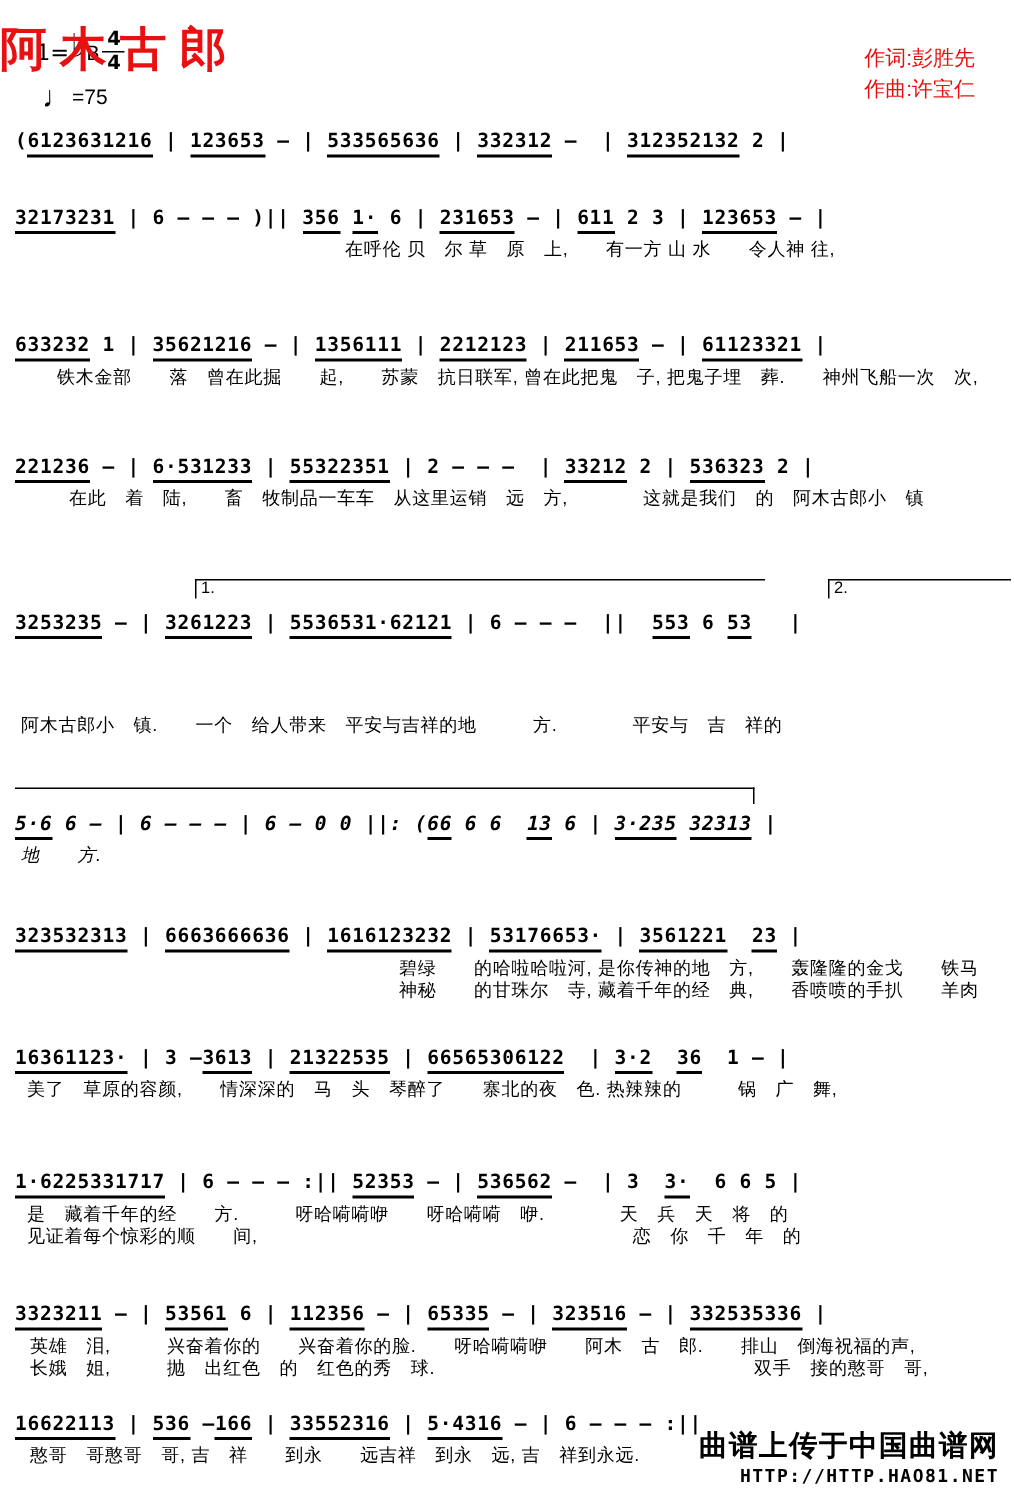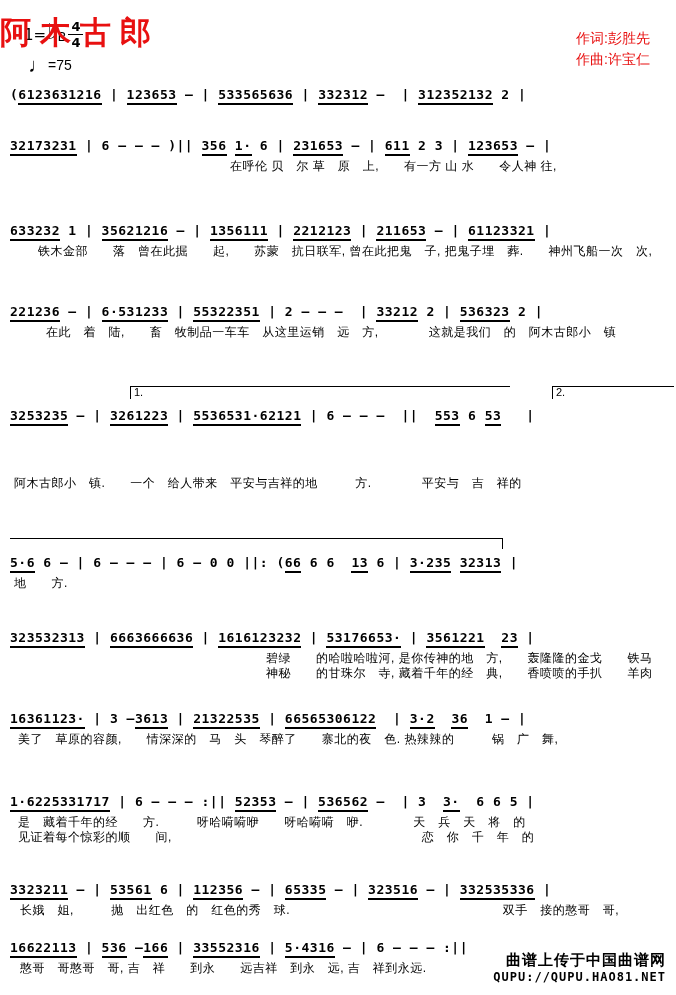--- a/index.html
+++ b/index.html
@@ -52,21 +52,21 @@
   .notes .bm{border-bottom:2px solid var(--ink);padding-bottom:1px;}
   .lyric{
     font-size:12px;line-height:15px;white-space:pre;
     letter-spacing:0.5px;
   }
   .sys1{margin-top:2px;}
   .sys2{margin-top:25px;}  .sys2 .lyric{padding-left:220px;}
   .sys3{margin-top:44px;}  .sys3 .lyric{padding-left:28px;}
   .sys4{margin-top:40px;}  .sys4 .lyric{padding-left:4px;margin-left:32px;}
   .sys5{margin-top:63px;}  .sys5 .lyric{padding-left:4px;margin-top:47px;}
-  .sys6{margin-top:59px;}  .sys6 .lyric{padding-left:4px;}
+  .sys6{margin-top:46px;font-style:italic;}  .sys6 .lyric{padding-left:4px;}
   .sys7{margin-top:34px;}  .sys7 .lyric{padding-left:256px;}
   .sys8{margin-top:25px;}  .sys8 .lyric{padding-left:8px;}
   .sys9{margin-top:42px;}  .sys9 .lyric{padding-left:8px;}
   .sys10{margin-top:32px;} .sys10 .lyric{padding-left:10px;}
   .sys11{margin-top:17px;} .sys11 .lyric{padding-left:10px;}
   
   .volta{
     position:absolute;top:-17px;height:12px;
     border-top:1.5px solid var(--ink);border-left:1.5px solid var(--ink);
     font-size:11px;line-height:11px;padding-left:3px;
@@ -74,21 +74,21 @@
   .volta.v1{left:120px;width:376px;}
   .volta.v2{left:542px;width:118px;}
   
   .contline{position:absolute;top:-12px;left:0;width:492px;height:10px;
     border-top:1.5px solid var(--ink);border-right:1.5px solid var(--ink);}
   
   .watermark{
     position:absolute;right:10px;top:951px;
     text-align:right;font-weight:bold;
   }
-  .watermark .wm-site{font-size:15px;letter-spacing:1px;}
+  .watermark .wm-site{font-size:19px;letter-spacing:1px;}
   .watermark .wm-url{font-family:"DejaVu Sans Mono",monospace;font-size:12px;letter-spacing:1px;}
 </style>
 </head>
 <body>
 
 <div id="sheet">
 
   <div id="hdr">
     <div class="keysig">
       <span>1=</span>
@@ -153,26 +153,27 @@
   </div>
 
   <div class="system sys9">
     <div class="notes"><span class="bm">1·6225331717</span> | 6 – – – :|| <span class="bm">52353</span> – | <span class="bm">536562</span> –  | 3  <span class="bm">3·</span>  6 6 5 |</div>
     <div class="lyric">是　藏着千年的经　　方.　　　呀哈嗬嗬咿　　呀哈嗬嗬　咿.　　　　天　兵　天　将　的</div>
     <div class="lyric">见证着每个惊彩的顺　　间,　　　　　　　　　　　　　　　　　　　　恋　你　千　年　的</div>
   </div>
 
   <div class="system sys10">
     <div class="notes"><span class="bm">3323211</span> – | <span class="bm">53561</span> 6 | <span class="bm">112356</span> – | <span class="bm">65335</span> – | <span class="bm">323516</span> – | <span class="bm">332535336</span> |</div>
+    <div class="lyric">英雄　泪,　　　兴奋着你的　　兴奋着你的脸.　　呀哈嗬嗬咿　　阿木　古　郎.　　排山　倒海祝福的声,</div>
     <div class="lyric">长娥　姐,　　　抛　出红色　的　红色的秀　球.　　　　　　　　　　　　　　　　　双手　接的憨哥　哥,</div>
   </div>
 
   <div class="system sys11">
     <div class="notes"><span class="bm">16622113</span> | <span class="bm">536</span> –<span class="bm">166</span> | <span class="bm">33552316</span> | <span class="bm">5·4316</span> – | 6 – – – :||</div>
     <div class="lyric">憨哥　哥憨哥　哥, 吉　祥　　到永　　远吉祥　到永　远, 吉　祥到永远.</div>
   </div>
 
   <div class="watermark">
     <div class="wm-site">曲谱上传于中国曲谱网</div>
-    <div class="wm-url">QUPU://QUPU.HAO81.NET</div>
+    <div class="wm-url">HTTP://HTTP.HAO81.NET</div>
   </div>
 
 </div>
 
 </body></html>

